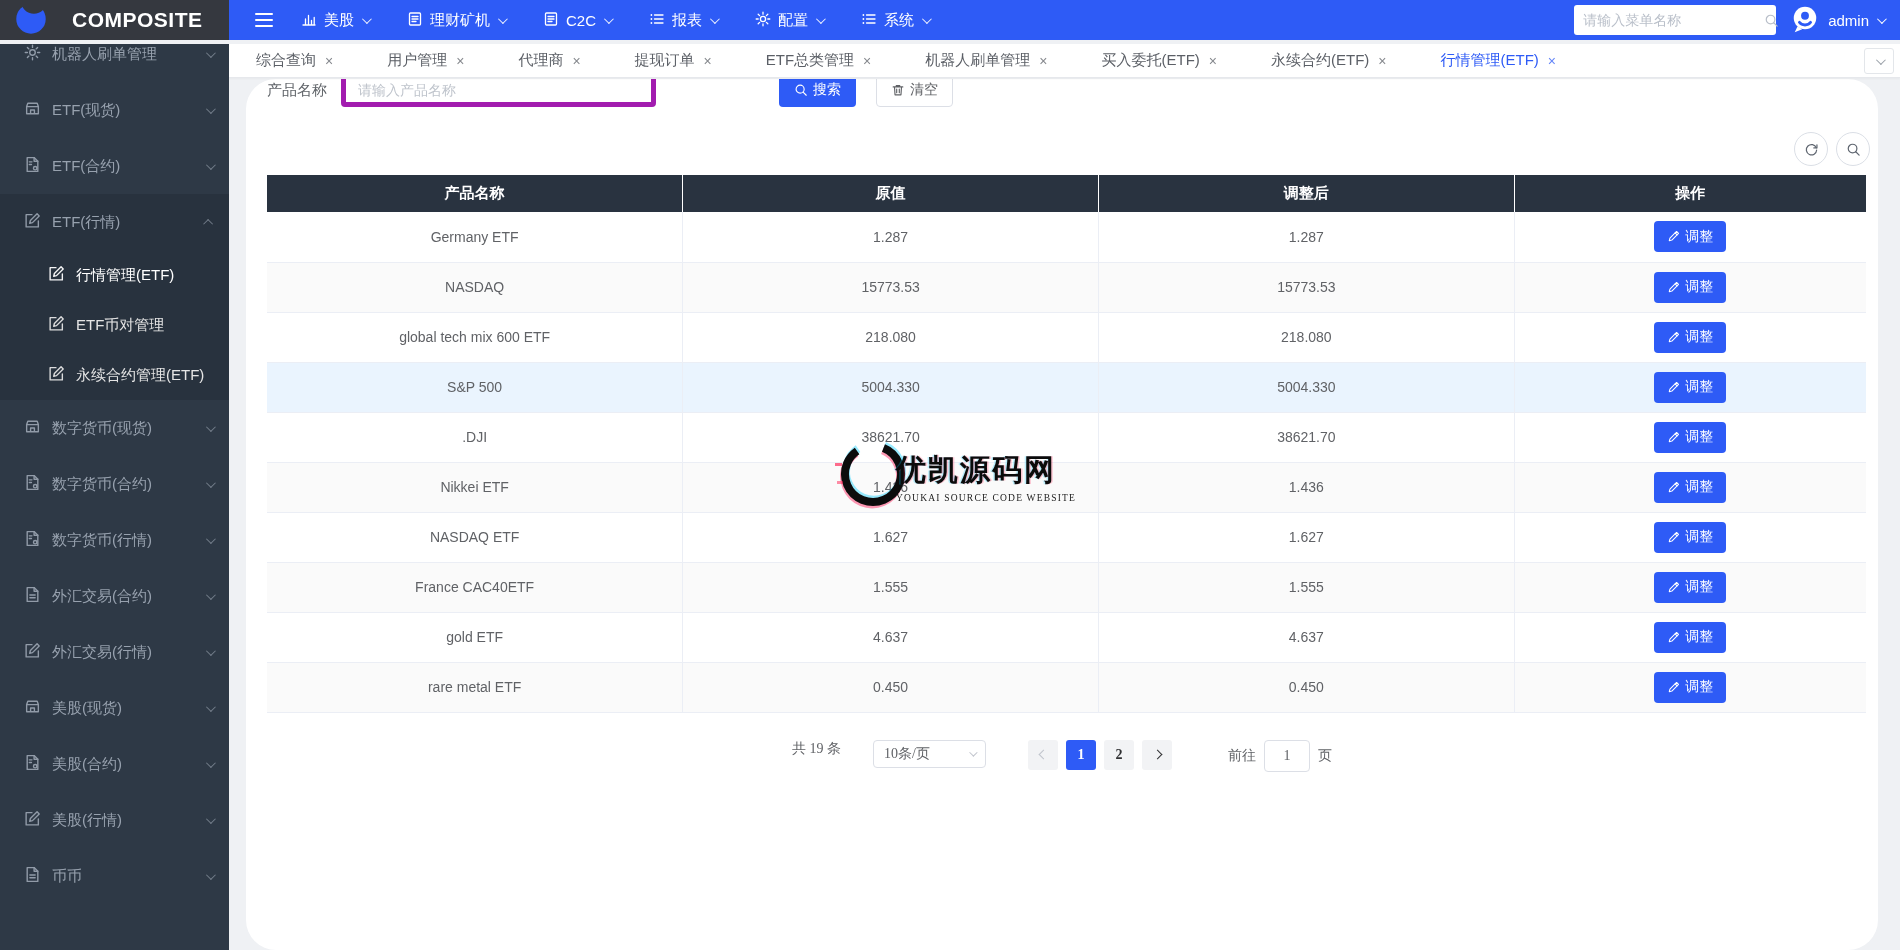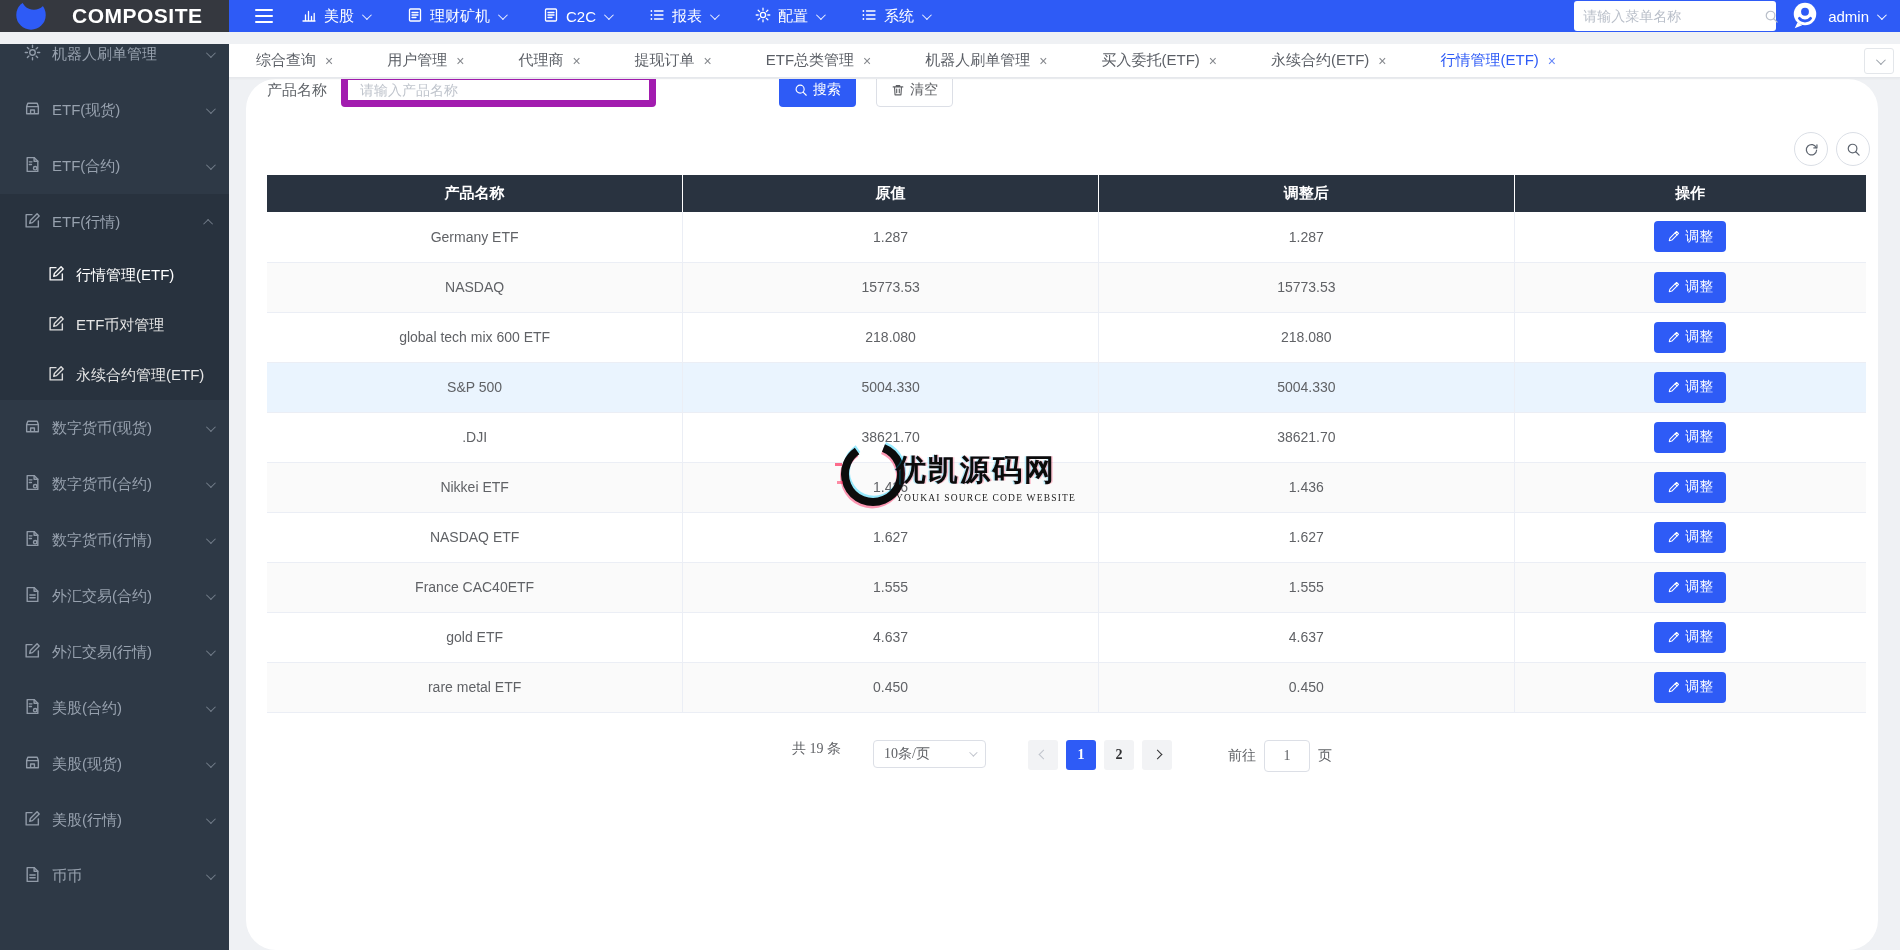--- a/index.html
+++ b/index.html
@@ -14,21 +14,21 @@
   html,body{width:1900px;height:950px;}
   body{
     font-family:"Liberation Sans","DejaVu Sans",sans-serif;
     background:#eff1f4;color:var(--txt);
     position:relative;overflow:hidden;
   }
   svg.defs{position:absolute;width:0;height:0;}
   .si{width:16px;height:16px;fill:none;stroke:currentColor;stroke-width:1.3;stroke-linecap:round;stroke-linejoin:round;flex:none;}
 
   
-  .navbar{position:absolute;left:0;top:0;right:0;height:32px;background:var(--primary);display:flex;align-items:center;z-index:30;}
+  .navbar{position:absolute;left:0;top:0;right:0;height:40px;background:var(--primary);display:flex;align-items:center;z-index:30;}
   .brand{width:229px;height:100%;background:#35383f;display:flex;align-items:center;padding-left:12px;flex:none;}
   .brand-name{color:#fff;font-size:21px;font-weight:700;letter-spacing:.5px;margin-left:22px;}
   .hamburger{margin:0 28px 0 26px;display:flex;flex-direction:column;gap:4px;cursor:pointer;}
   .hamburger i{display:block;width:18px;height:2px;background:#fff;border-radius:1px;}
   .nav-menus{display:flex;align-items:center;gap:38px;}
   .nav-item{display:flex;align-items:center;gap:7px;color:#fff;font-size:15px;cursor:pointer;white-space:nowrap;}
   .chev{width:7px;height:7px;border-right:1.6px solid currentColor;border-bottom:1.6px solid currentColor;transform:rotate(45deg) translateY(-2px);display:inline-block;}
   .nav-item .chev{opacity:.9;margin-left:1px;}
   .nav-right{margin-left:auto;display:flex;align-items:center;padding-right:16px;gap:14px;}
   .nav-search{width:202px;height:30px;background:#fff;border-radius:3px;display:flex;align-items:center;padding:0 9px;}
@@ -56,21 +56,21 @@
   .tab .x::before{content:'\00d7';}
   .tab.active{color:var(--primary);}
   .tab-more{position:absolute;right:6px;top:4px;width:30px;height:26px;border:1px solid #e3e6ea;border-radius:3px;background:#fff;display:flex;align-items:center;justify-content:center;color:#9aa0a8;cursor:pointer;}
 
   
   .content{position:absolute;left:229px;right:0;top:79px;bottom:0;padding:0 22px 0 17px;background:#eff1f4;}
   .card{background:#fff;height:100%;position:relative;overflow:hidden;border-radius:30px;}
 
   .toolbar{display:flex;align-items:center;margin-top:-6px;padding-left:21px;height:34px;}
   .toolbar .f-label{font-size:15px;color:#5f6368;flex:none;}
-  .toolbar input.f-input{width:315px;height:34px;border:7px solid #a21caf;border-radius:4px;margin-left:14px;padding:0 12px;font-size:14px;color:#333;outline:none;font-family:inherit;}
+  .toolbar input.f-input{width:315px;height:34px;border:5px solid #a21caf;border-radius:4px;margin-left:14px;padding:0 12px;font-size:14px;color:#333;outline:none;font-family:inherit;}
   .toolbar input.f-input::placeholder{color:#bfc4cc;}
   .btn{display:inline-flex;align-items:center;justify-content:center;gap:5px;height:33px;padding:0 14px;border-radius:4px;font-size:14px;cursor:pointer;border:1px solid transparent;font-family:inherit;}
   .btn .si{width:14px;height:14px;}
   .btn-primary{background:var(--primary);color:#fff;}
   .btn-plain{background:#fff;color:#606266;border-color:#dcdfe6;}
   .btn-search{margin-left:123px;}
   .btn-clear{margin-left:20px;}
 
   .tool-icons{position:absolute;top:53px;right:8px;display:flex;gap:8px;z-index:6;}
   .circle-btn{width:34px;height:34px;border-radius:50%;border:1px solid #dbdfe6;background:#fff;display:flex;align-items:center;justify-content:center;color:#5f6670;cursor:pointer;}
@@ -331,30 +331,30 @@
       </div>
       <div class="side-item">
         <span><svg class="si">
             <use href="#i-edit"></use>
           </svg></span>
         <span class="label">外汇交易(行情)</span>
         <span class="chev"></span>
       </div>
       <div class="side-item">
         <span><svg class="si">
+            <use href="#i-shop"></use>
+          </svg></span>
+        <span class="label">美股(现货)</span>
+        <span class="chev"></span>
+      </div>
+      <div class="side-item">
+        <span><svg class="si">
             <use href="#i-sql"></use>
           </svg></span>
         <span class="label">美股(合约)</span>
-        <span class="chev"></span>
-      </div>
-      <div class="side-item">
-        <span><svg class="si">
-            <use href="#i-shop"></use>
-          </svg></span>
-        <span class="label">美股(现货)</span>
         <span class="chev"></span>
       </div>
       <div class="side-item">
         <span><svg class="si">
             <use href="#i-edit"></use>
           </svg></span>
         <span class="label">美股(行情)</span>
         <span class="chev"></span>
       </div>
       <div class="side-item">

